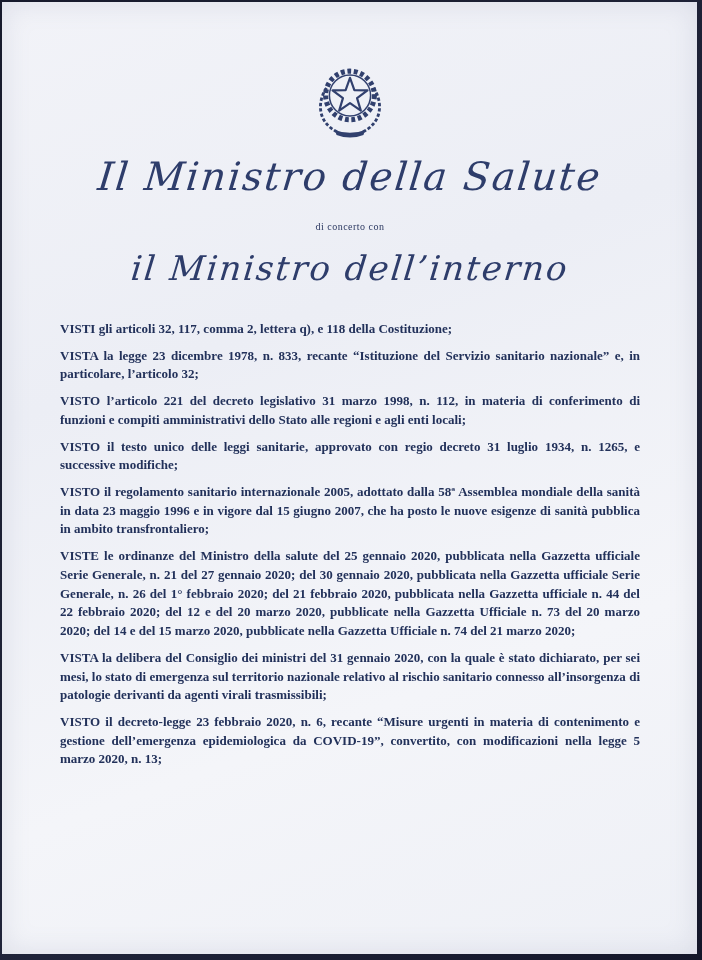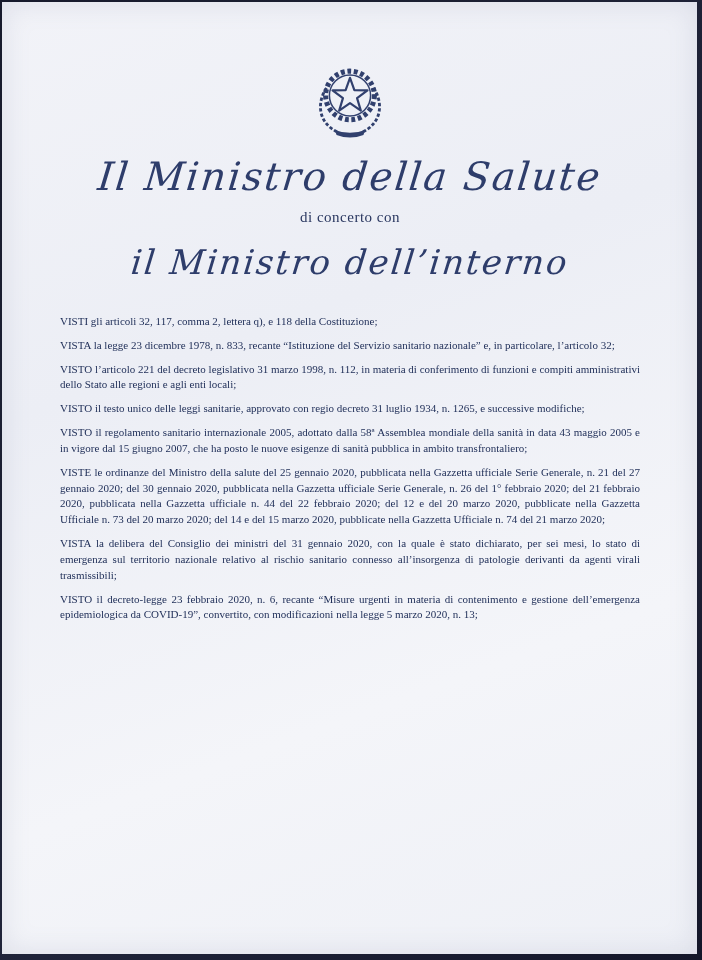--- a/index.html
+++ b/index.html
@@ -40,34 +40,35 @@
   }
   .script-title.primary {
     font-size: 39px;
     margin-top: 10px;
   }
   .script-title.secondary {
     font-size: 34px;
     margin-top: 16px;
   }
   .connector {
-    font-size: 15px;
-    margin-top: 10px;
+    font-size: 10px;
+    margin-top: 22px;
     color: #2a3760;
     letter-spacing: 0.5px;
   }
   .body-text {
     margin-top: 32px;
   }
   .body-text p {
-    font-size: 11px;
+    font-size: 13px;
     line-height: 1.44;
     text-align: justify;
     margin-bottom: 8px;
     color: #22315a;
+    font-weight: bold;
   }
   svg.emblem { display: inline-block; }
 </style>
 </head>
 <body>
 
 <div class="scan">
   <div class="paper">
     <div class="content">
 
@@ -90,21 +91,21 @@
         <div class="script-title primary">Il Ministro della Salute</div>
         <div class="connector">di concerto con</div>
         <div class="script-title secondary">il Ministro dell’interno</div>
       </div>
 
       <div class="body-text">
         <p>VISTI gli articoli 32, 117, comma 2, lettera q), e 118 della Costituzione;</p>
         <p>VISTA la legge 23 dicembre 1978, n. 833, recante “Istituzione del Servizio sanitario nazionale” e, in particolare, l’articolo 32;</p>
         <p>VISTO l’articolo 221 del decreto legislativo 31 marzo 1998, n. 112, in materia di conferimento di funzioni e compiti amministrativi dello Stato alle regioni e agli enti locali;</p>
         <p>VISTO il testo unico delle leggi sanitarie, approvato con regio decreto 31 luglio 1934, n. 1265, e successive modifiche;</p>
-        <p>VISTO il regolamento sanitario internazionale 2005, adottato dalla 58ª Assemblea mondiale della sanità in data 43 maggio 2005 e in vigore dal 15 giugno 2007, che ha posto le nuove esigenze di sanità pubblica in ambito transfrontaliero;</p>
+        <p>VISTO il regolamento sanitario internazionale 2005, adottato dalla 58ª Assemblea mondiale della sanità in data 23 maggio 1996 e in vigore dal 15 giugno 2007, che ha posto le nuove esigenze di sanità pubblica in ambito transfrontaliero;</p>
         <p>VISTE le ordinanze del Ministro della salute del 25 gennaio 2020, pubblicata nella Gazzetta ufficiale Serie Generale, n. 21 del 27 gennaio 2020; del 30 gennaio 2020, pubblicata nella Gazzetta ufficiale Serie Generale, n. 26 del 1° febbraio 2020; del 21 febbraio 2020, pubblicata nella Gazzetta ufficiale n. 44 del 22 febbraio 2020; del 12 e del 20 marzo 2020, pubblicate nella Gazzetta Ufficiale n. 73 del 20 marzo 2020; del 14 e del 15 marzo 2020, pubblicate nella Gazzetta Ufficiale n. 74 del 21 marzo 2020;</p>
         <p>VISTA la delibera del Consiglio dei ministri del 31 gennaio 2020, con la quale è stato dichiarato, per sei mesi, lo stato di emergenza sul territorio nazionale relativo al rischio sanitario connesso all’insorgenza di patologie derivanti da agenti virali trasmissibili;</p>
         <p>VISTO il decreto-legge 23 febbraio 2020, n. 6, recante “Misure urgenti in materia di contenimento e gestione dell’emergenza epidemiologica da COVID-19”, convertito, con modificazioni nella legge 5 marzo 2020, n. 13;</p>
 
       </div>
 
     </div>
   </div>
 </div>
 

